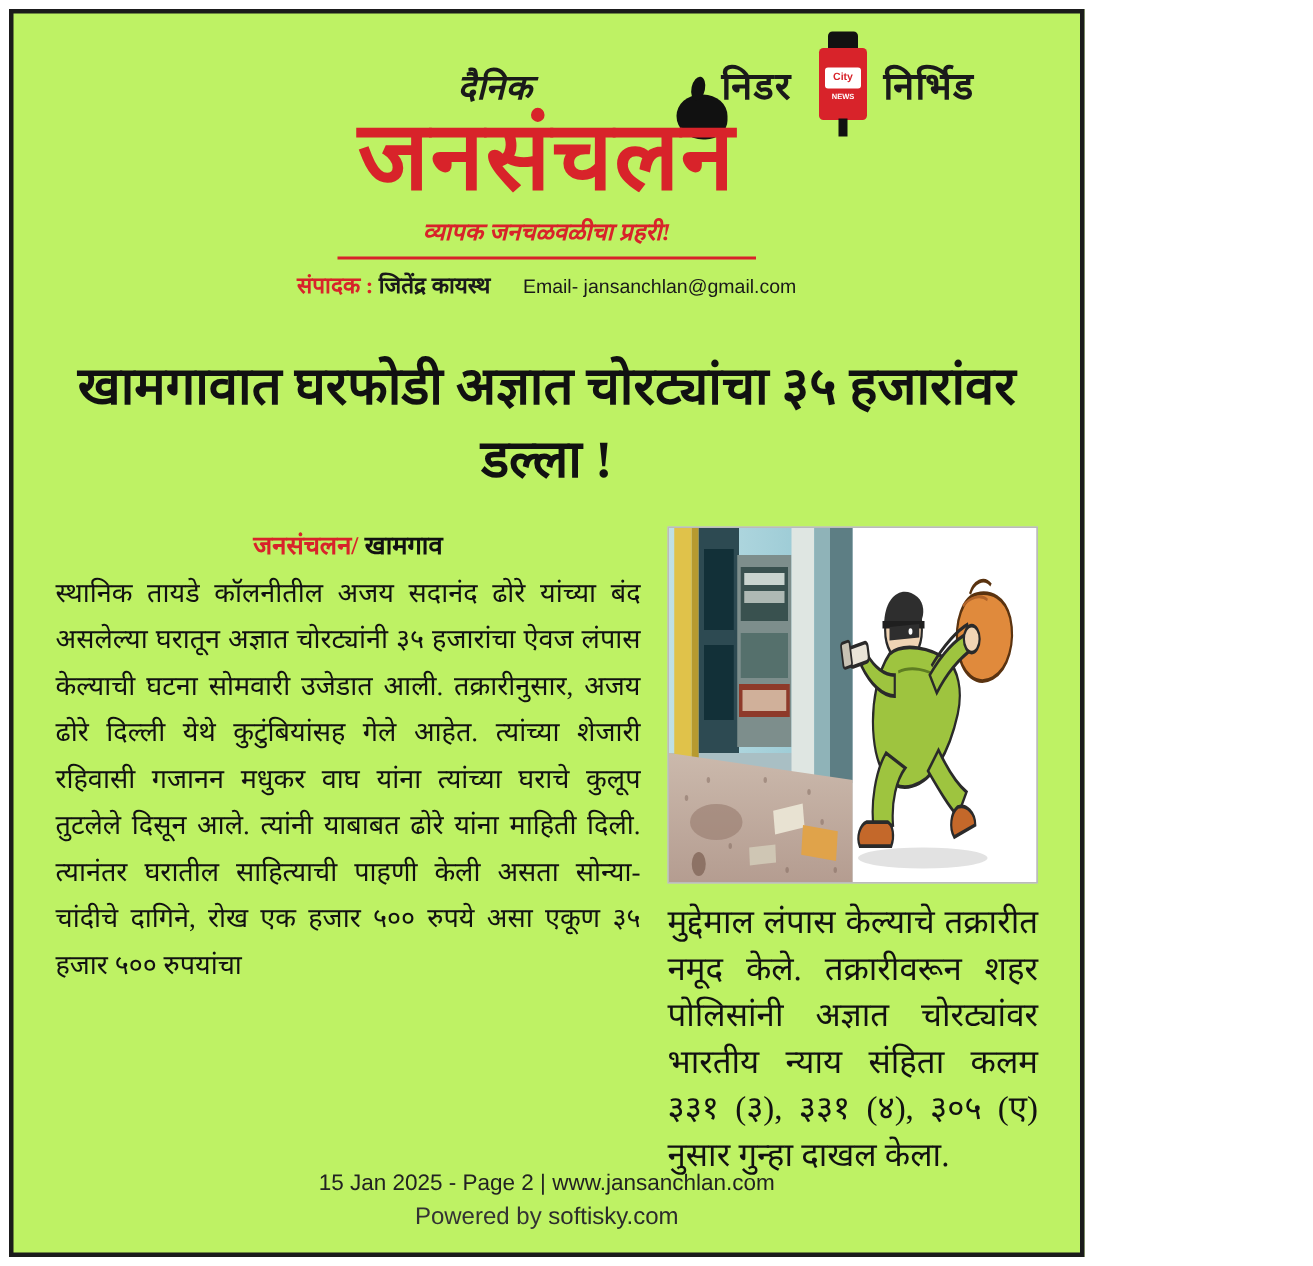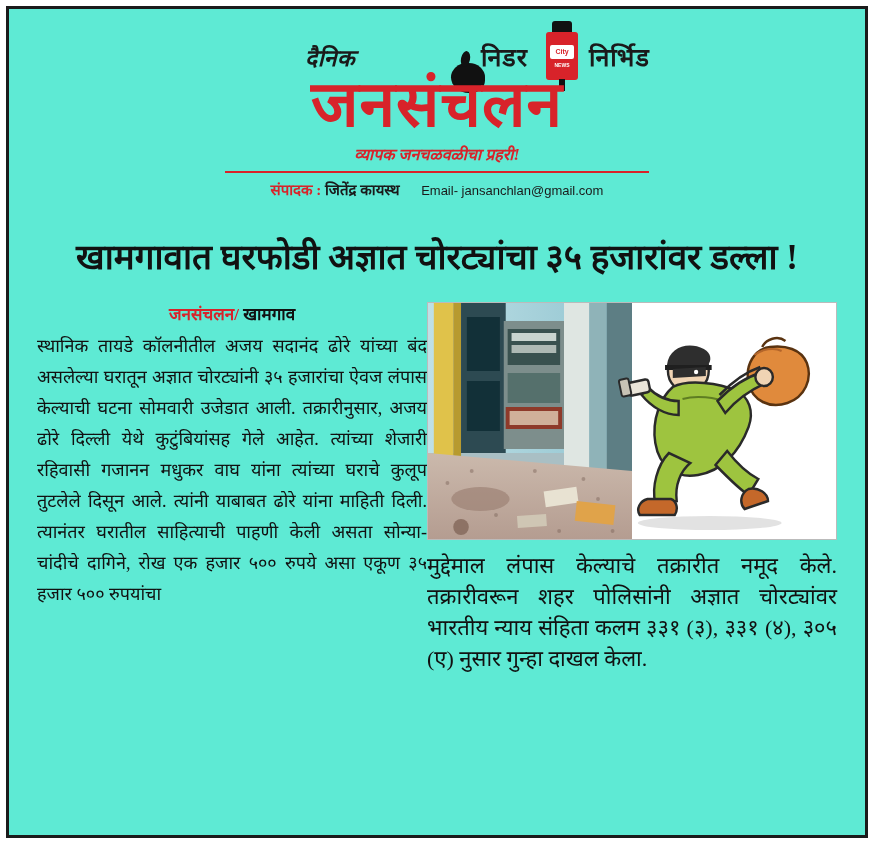--- a/index.html
+++ b/index.html
@@ -11,23 +11,23 @@
   #page {
     position: relative;
     width: 875px;
     height: 844px;
     background: #ffffff;
     overflow: hidden;
   }
   .frame {
     position: absolute;
     left: 6px; top: 6px;
-    width: 862px; height: 832px;
+    width: 717px; height: 832px;
     border: 3px solid #1b1b1b;
-    background: #5eead4;
+    background: #bef264;
   }
   .inner {
     position: absolute;
     left: 0; top: 0; right: 0; bottom: 0;
     padding: 10px 28px;
   }
 
   
   .masthead {
     position: relative;
@@ -181,20 +181,21 @@
     padding: 0 14px;
   }
 
   
   .content {
     margin-top: 20px;
     position: relative;
   }
   .columns {
     display: flex;
+    gap: 18px;
   }
   .col-left { width: 390px; }
   .col-right { flex: 1; }
   .dateline {
     text-align: center;
     font-family: "Liberation Serif", serif;
     font-weight: bold;
     font-size: 17px;
     margin-bottom: 6px;
   }
@@ -380,16 +381,22 @@
 
                 <ellipse cx="290" cy="220" rx="74" ry="7" fill="#cfcfcf" opacity="0.6"></ellipse>
               </svg>
             </div>
             <div class="photo-right-text">मुद्देमाल लंपास केल्याचे तक्रारीत नमूद केले. तक्रारीवरून शहर पोलिसांनी अज्ञात चोरट्यांवर भारतीय न्याय संहिता कलम ३३१ (३), ३३१ (४), ३०५ (ए) नुसार गुन्हा दाखल केला.</div>
           </div>
 
         </div>
       </div>
 
+      <div class="footer">
+        <div class="line1">15 Jan 2025 - Page 2 | www.jansanchlan.com</div>
+        <div class="line2">
+          <span>Powered by </span><span class="brand">softisky.com</span>
+        </div>
+      </div>
 
     </div>
   </div>
 </div>
 
 </body></html>

